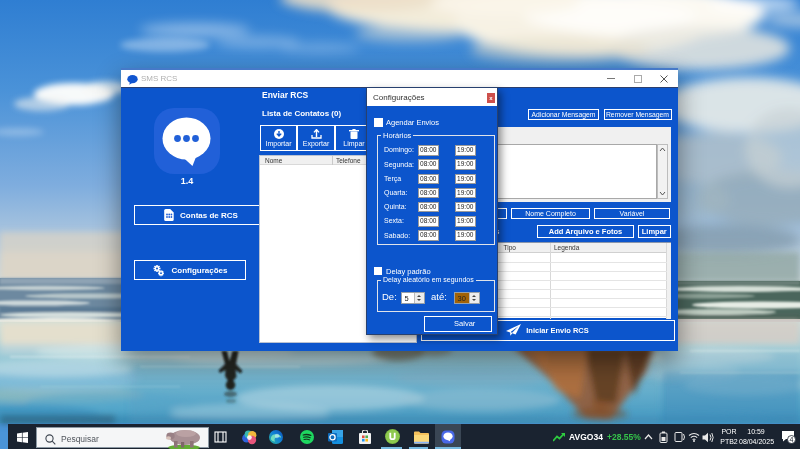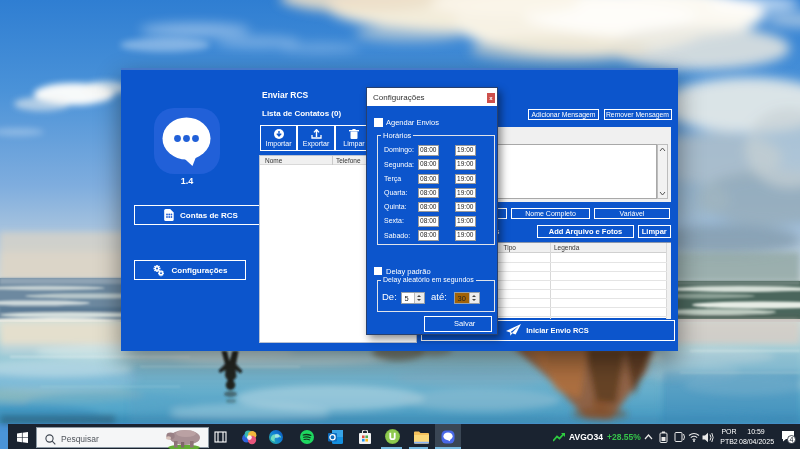--- a/index.html
+++ b/index.html
@@ -164,20 +164,32 @@
   <ellipse cx="230.5" cy="385" rx="4.8" ry="5" fill="#1f1c18" opacity=".95"></ellipse>
   <ellipse cx="230.5" cy="394" rx="6.5" ry="3" fill="#2e2b24" opacity=".5"></ellipse>
   <ellipse cx="231" cy="401" rx="5" ry="2.2" fill="#3a4a42" opacity=".35"></ellipse>
  </g>
 </svg>
 
 <div class="abs" id="win" style="left:121px;top:68px;width:557px;height:283px;box-shadow:0 10px 24px rgba(0,0,0,.45);background:#0c55cc;">
 
   <div class="abs" style="left:0;top:0;width:557px;height:2px;background:#4679c8;"></div>
 
+  <div class="abs" style="left:0;top:2px;width:557px;height:18px;background:#fff;border-bottom:1px solid #2b3f6e;box-sizing:border-box;">
+    <svg class="abs" style="left:6px;top:4.5px" width="11" height="10" viewBox="0 0 11 10">
+      <ellipse cx="5.5" cy="4.2" rx="5.2" ry="4.1" fill="#1155d0"></ellipse>
+      <path d="M3 7 L2.2 9.8 L6 7.6 Z" fill="#1155d0"></path>
+    </svg>
+    <div class="abs" style="left:20px;top:4px;font-size:8px;color:#b0b0b0;">SMS RCS</div>
+    <div class="abs" style="left:486px;top:8px;width:8px;height:1px;background:#777;"></div>
+    <div class="abs" style="left:513px;top:5px;width:6px;height:6px;border:1px solid #aaa;"></div>
+    <svg class="abs" style="left:539px;top:4.5px" width="8" height="8" viewBox="0 0 8 8">
+          <path d="M0.5 0.5 L7.5 7.5 M7.5 0.5 L0.5 7.5" stroke="#555" stroke-width="1"></path>
+        </svg>
+  </div>
 
   <div class="abs" style="left:33px;top:40px;width:66px;height:66px;border-radius:20px;background:#2160d8;">
     <svg class="abs" style="left:0;top:0" width="66" height="66" viewBox="0 0 66 66">
       <ellipse cx="32.5" cy="30.5" rx="24" ry="21" fill="#fff"></ellipse>
       <path d="M27 47.5 L45 41 L38.5 58 Z" fill="#fff"></path>
       <circle cx="23.5" cy="30.5" r="3.4" fill="#2160d8"></circle>
       <circle cx="32.5" cy="30.5" r="3.4" fill="#2160d8"></circle>
       <circle cx="41.5" cy="30.5" r="3.4" fill="#2160d8"></circle>
     </svg>
   </div>

